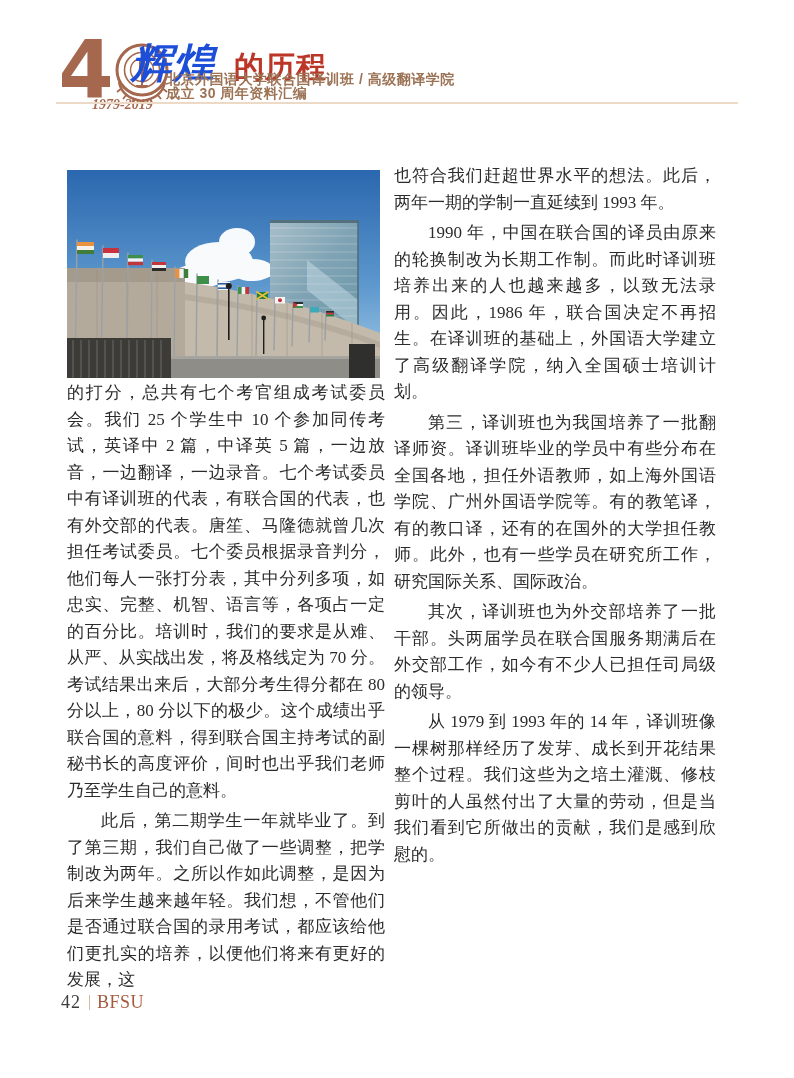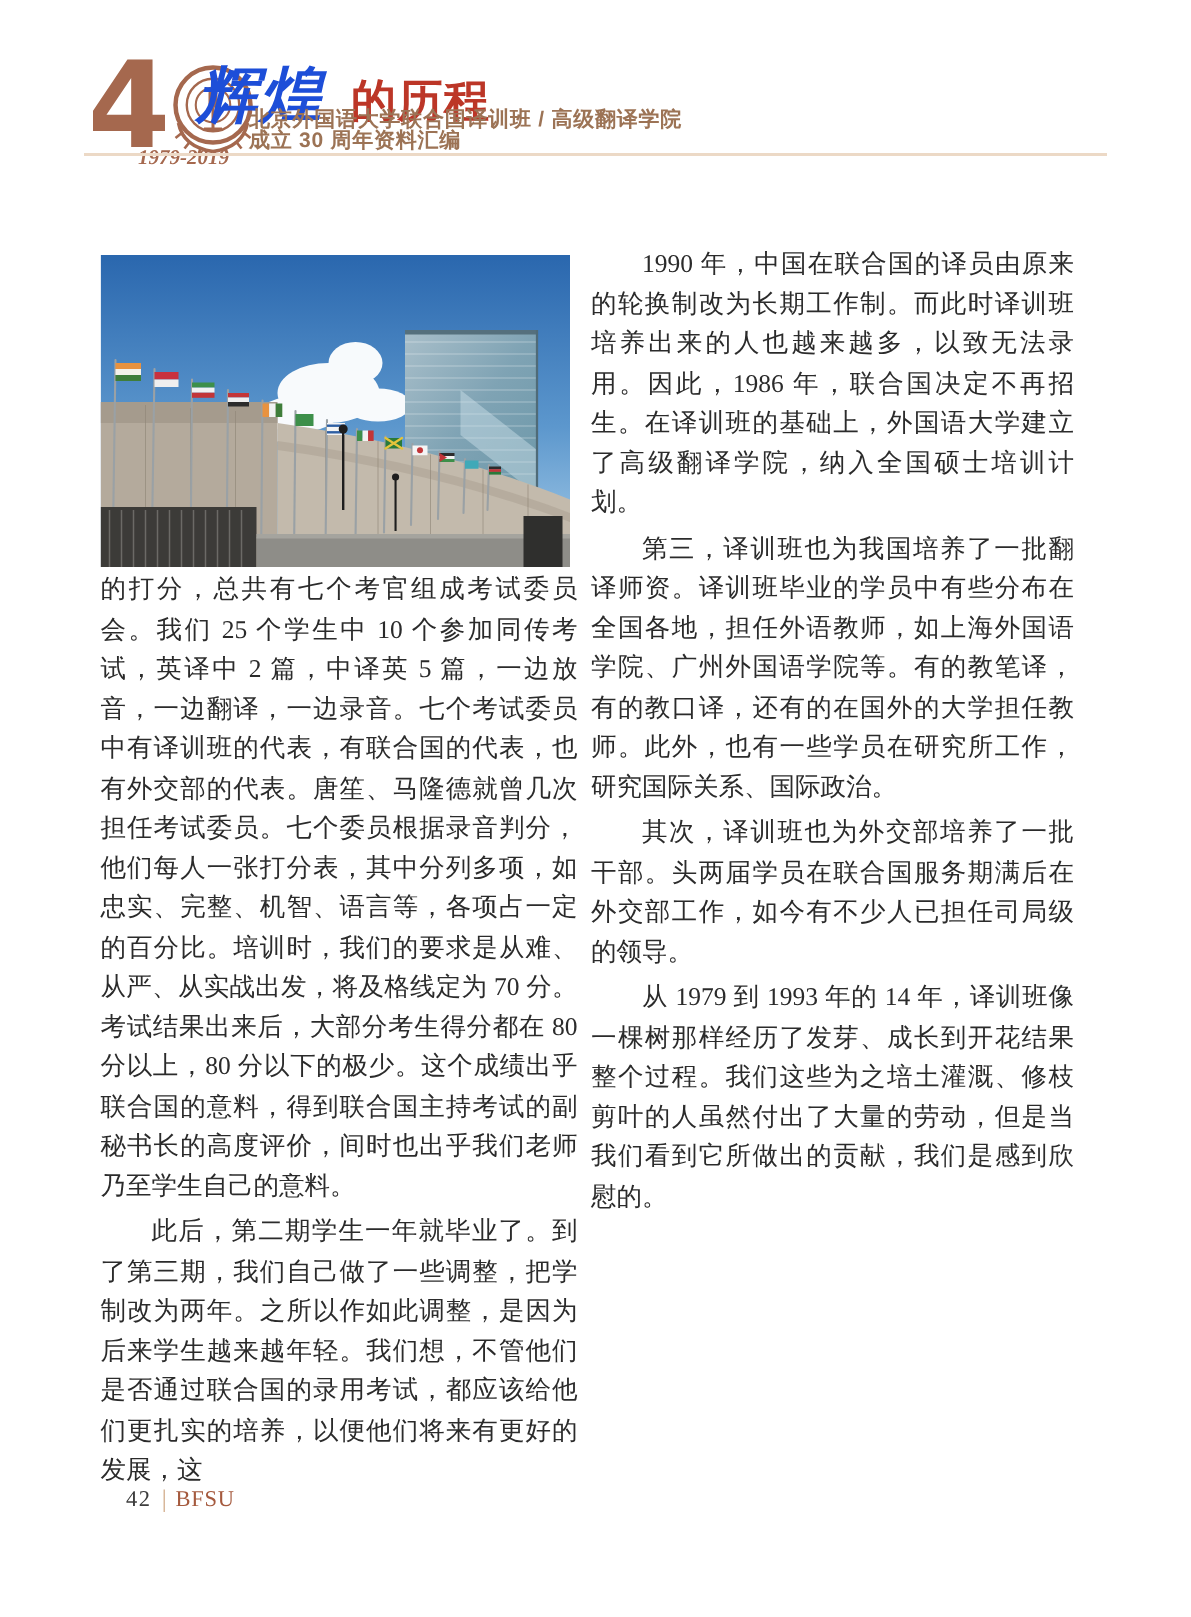--- a/index.html
+++ b/index.html
@@ -17,21 +17,21 @@
     font-size:14px;line-height:13.5px;color:#9c7355;font-weight:bold;letter-spacing:0.5px;}
   .header-rule{position:absolute;left:56px;top:102px;width:682px;height:2px;background:#ecd9c6;}
   
   .photo-fig{position:absolute;left:67px;top:170px;width:313px;height:208px;margin:0;overflow:hidden;}
   .col{position:absolute;text-align:justify;font-size:17px;line-height:26.5px;}
   .col p{margin:0 0 4px 0;}
   .col p.indent{text-indent:2em;}
   .col-left{left:67px;top:380px;width:318px;}
   .col-right{left:394px;top:163px;width:322px;}
   
-  .footer{position:absolute;left:84px;top:992px;font-size:15px;display:flex;align-items:center;justify-content:space-between;}
+  .footer{position:absolute;left:61px;top:992px;font-size:18px;display:flex;align-items:center;justify-content:space-between;}
   .pagenum{color:#3c3c3c;letter-spacing:1px;}
   .footer-divider{display:inline-block;width:1px;height:15px;background:#d8b79a;margin:0 7px 0 8px;}
   .brand{color:#a55a3e;font-weight:normal;letter-spacing:0.5px;}
 </style>
 </head>
 <body>
 
 <div class="page">
 
   <header>
@@ -249,20 +249,21 @@
     </svg>
   </figure>
 
   <main>
     <div class="col col-left">
       <p class="noindent">的打分，总共有七个考官组成考试委员会。我们 25 个学生中 10 个参加同传考试，英译中 2 篇，中译英 5 篇，一边放音，一边翻译，一边录音。七个考试委员中有译训班的代表，有联合国的代表，也有外交部的代表。唐笙、马隆德就曾几次担任考试委员。七个委员根据录音判分，他们每人一张打分表，其中分列多项，如忠实、完整、机智、语言等，各项占一定的百分比。培训时，我们的要求是从难、从严、从实战出发，将及格线定为 70 分。考试结果出来后，大部分考生得分都在 80 分以上，80 分以下的极少。这个成绩出乎联合国的意料，得到联合国主持考试的副秘书长的高度评价，间时也出乎我们老师乃至学生自己的意料。</p>
       <p class="indent">此后，第二期学生一年就毕业了。到了第三期，我们自己做了一些调整，把学制改为两年。之所以作如此调整，是因为后来学生越来越年轻。我们想，不管他们是否通过联合国的录用考试，都应该给他们更扎实的培养，以便他们将来有更好的发展，这</p>
     </div>
 
     <div class="col col-right">
+      <p class="noindent">也符合我们赶超世界水平的想法。此后，两年一期的学制一直延续到 1993 年。</p>
       <p class="indent">1990 年，中国在联合国的译员由原来的轮换制改为长期工作制。而此时译训班培养出来的人也越来越多，以致无法录用。因此，1986 年，联合国决定不再招生。在译训班的基础上，外国语大学建立了高级翻译学院，纳入全国硕士培训计划。</p>
       <p class="indent">第三，译训班也为我国培养了一批翻译师资。译训班毕业的学员中有些分布在全国各地，担任外语教师，如上海外国语学院、广州外国语学院等。有的教笔译，有的教口译，还有的在国外的大学担任教师。此外，也有一些学员在研究所工作，研究国际关系、国际政治。</p>
       <p class="indent">其次，译训班也为外交部培养了一批干部。头两届学员在联合国服务期满后在外交部工作，如今有不少人已担任司局级的领导。</p>
       <p class="indent">从 1979 到 1993 年的 14 年，译训班像一棵树那样经历了发芽、成长到开花结果整个过程。我们这些为之培土灌溉、修枝剪叶的人虽然付出了大量的劳动，但是当我们看到它所做出的贡献，我们是感到欣慰的。</p>
 
     </div>
   </main>
 
   <footer class="footer">
     <span class="pagenum">42</span>

